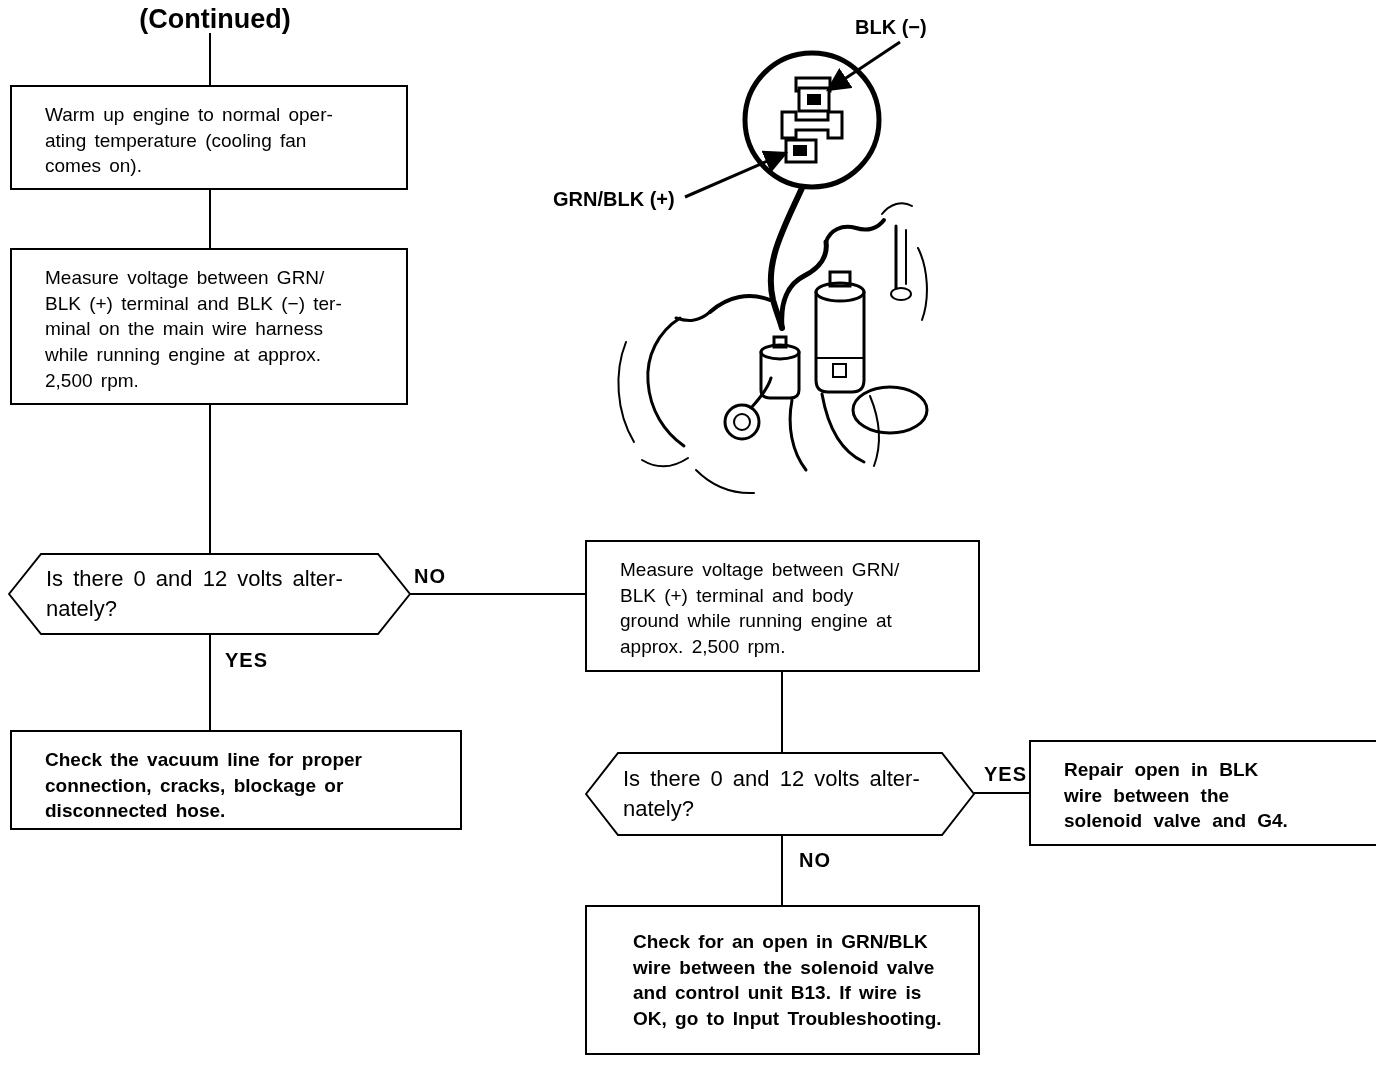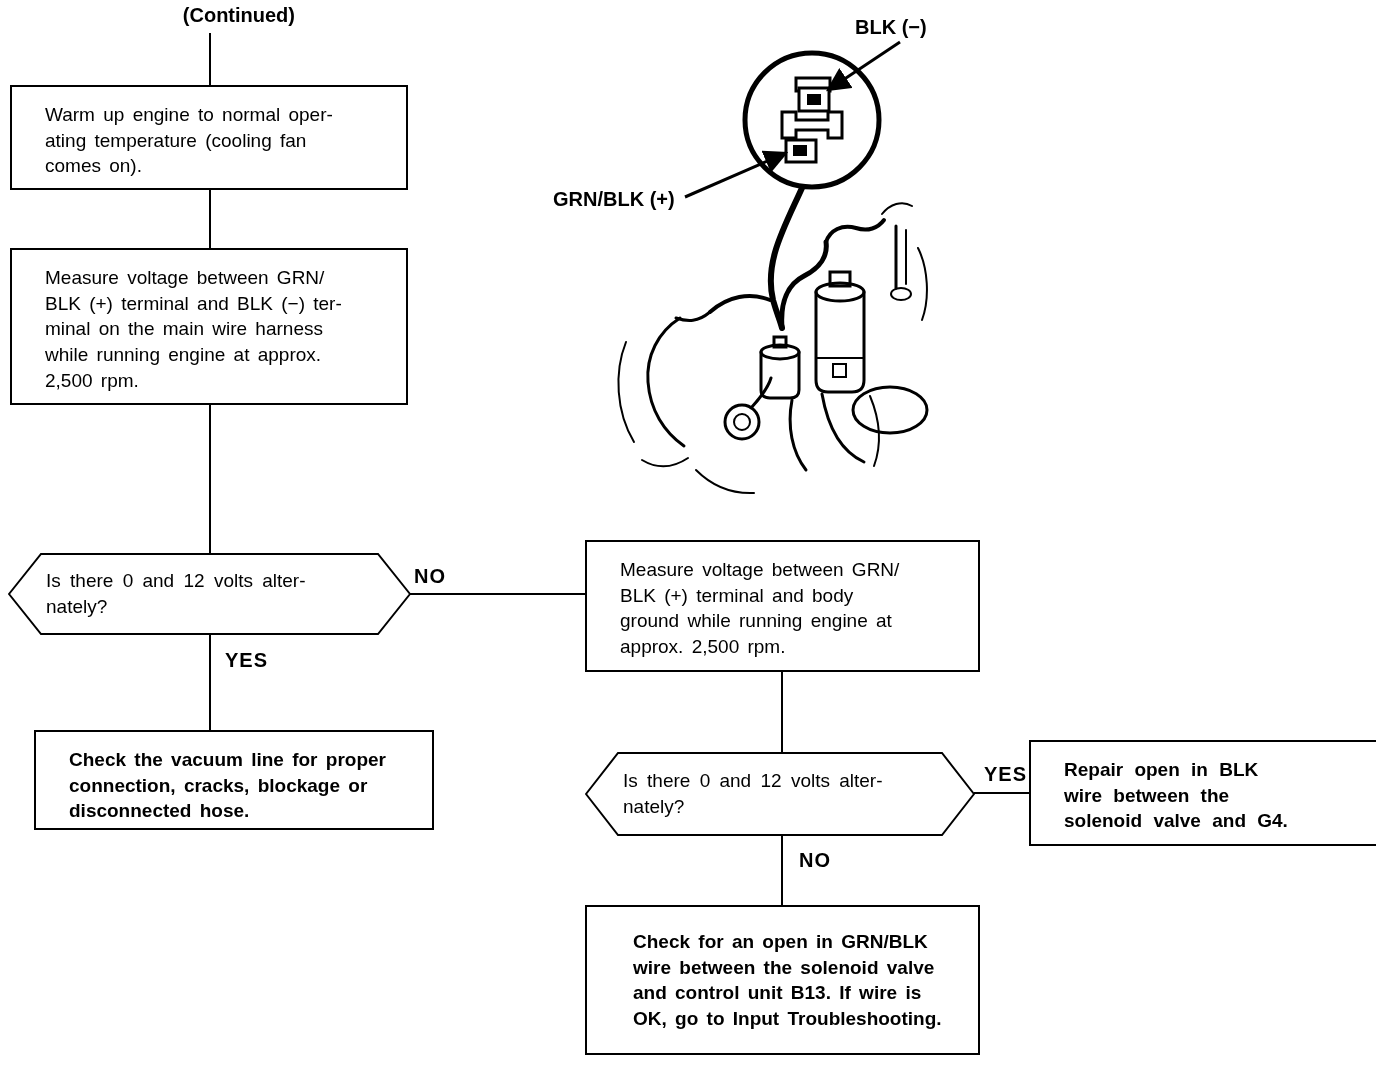--- a/index.html
+++ b/index.html
@@ -20,35 +20,35 @@
     white-space:pre-line;
     word-spacing:3px;
     padding:15px 22px 12px 33px;
   }
   .bold { font-weight:bold; }
   .hex { position:absolute; }
   .hex svg { position:absolute; left:0; top:0; }
   .hex-text {
     position:absolute; left:38px; top:0; right:32px; bottom:0;
     display:flex; flex-direction:column; justify-content:center;
-    font-size:19px; line-height:1.35;
+    font-size:22px; line-height:1.35;
     white-space:pre-line; word-spacing:4px;
   }
   .edge-label {
     position:absolute;
     font-size:20px; font-weight:bold; letter-spacing:1px;text-align:center;
   }
   .ill-label {
     position:absolute;
     font-size:20px; font-weight:bold;
   }
   .title-label {
     position:absolute;
-    font-size:20px; font-weight:bold;
-    text-align:right;
+    font-size:27px; font-weight:bold;
+    text-align:center;
   }
   .vline { position:absolute; width:2px; background:#000; }
   .hline { position:absolute; height:2px; background:#000; }
   .illustration { position:absolute; }
 </style>
 </head>
 <body>
 
 <div class="title-label" style="left:135px; top:4px; width:160px;">(Continued)</div>
 
@@ -75,21 +75,21 @@
   <div class="hex-text">Is there 0 and 12 volts alter-
 nately?</div>
 </div>
 
 <div class="hline" style="left:410px; top:593px; width:176px;"></div>
 <div class="edge-label" style="left:414px; top:565px;">NO</div>
 
 <div class="vline" style="left:209px; top:635px; height:95px;"></div>
 <div class="edge-label" style="left:225px; top:649px;">YES</div>
 
-<div class="box bold" style="left:10px; top:730px; width:400px; height:100px;margin-left:24px;">Check the vacuum line for proper
+<div class="box bold" style="left:10px; top:730px; width:452px; height:100px;">Check the vacuum line for proper
 connection, cracks, blockage or
 disconnected hose.</div>
 
 <div class="box" style="left:585px; top:540px; width:395px; height:132px;">Measure voltage between GRN/
 BLK (+) terminal and body
 ground while running engine at
 approx. 2,500 rpm.</div>
 
 <div class="vline" style="left:781px; top:672px; height:80px;"></div>
 

